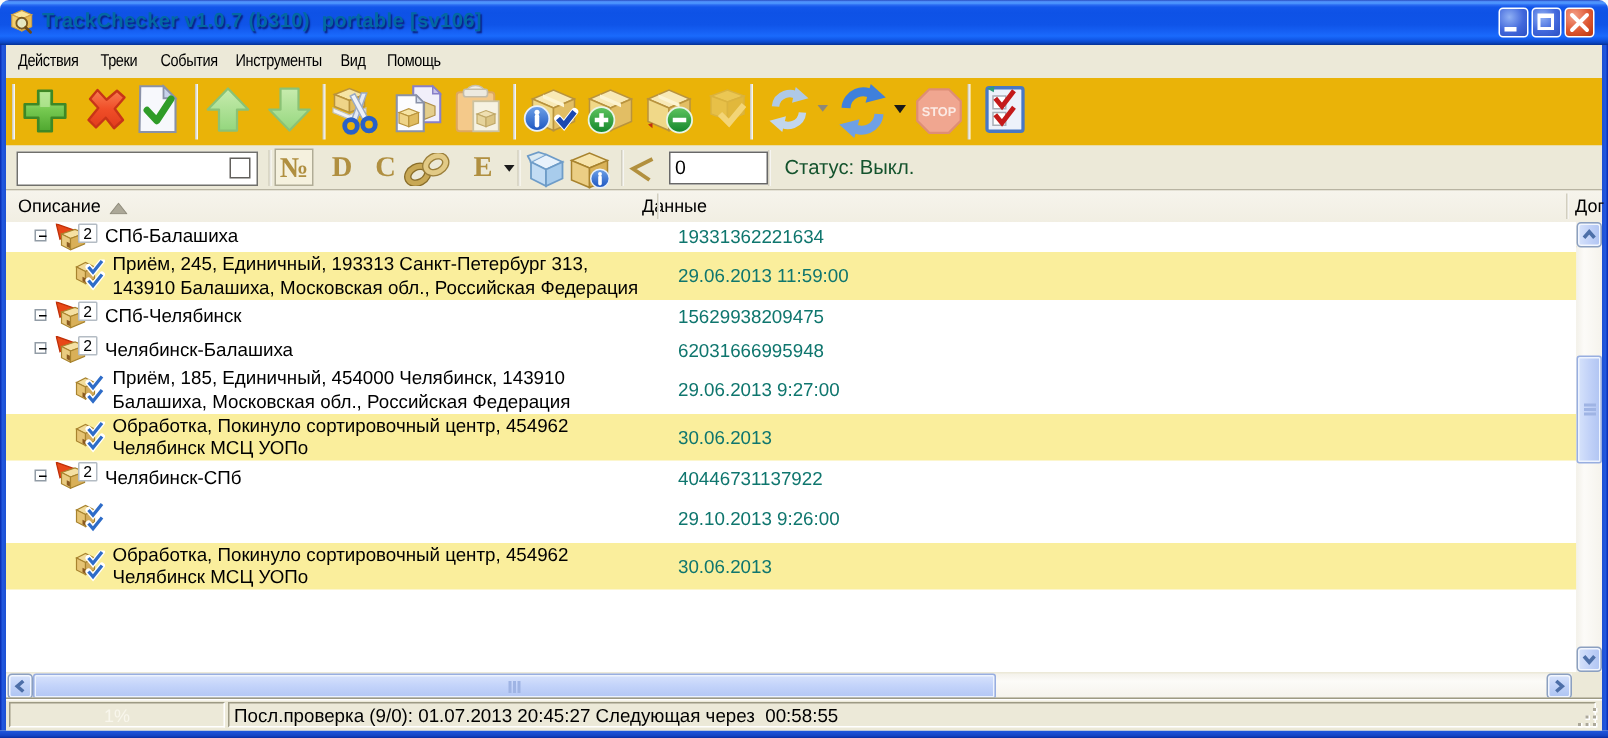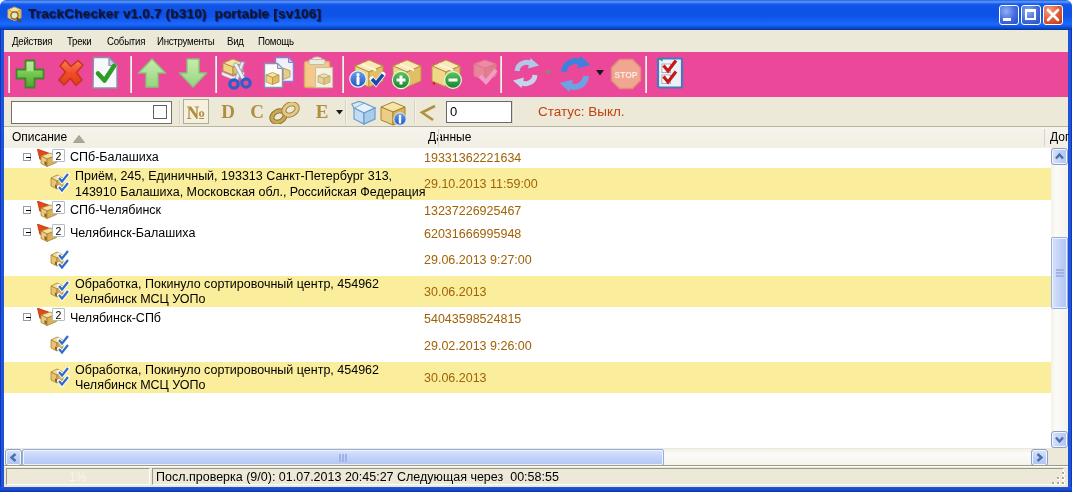--- a/index.html
+++ b/index.html
@@ -11,60 +11,60 @@
 #cornTL { left:0; top:0; width:8px; height:8px; background:#FCFCFA; }
 #cornTR { left:1064px; top:0; width:8px; height:8px; background:#FCFCFA; }
 #titlebar { left:0; top:0; width:1072px; height:30px; border-radius:6px 6px 0 0;
   background: linear-gradient(180deg,#2749BE 0%,#4B88F6 3%,#4F9AFF 7%,#2B6BF2 11%,#1256EA 16%,#0E52E6 28%,#0F54E8 55%,#1660F4 70%,#1A6AFC 80%,#1158E8 88%,#0B48C8 94%,#053093 100%);
 }
 #borderL { left:0; top:30px; width:4px; height:457px; background:linear-gradient(90deg,#0527AE,#2158DE 40%,#1D50D4); }
 #borderR { left:1068px; top:30px; width:4px; height:457px; background:linear-gradient(90deg,#1D50D4,#2158DE 60%,#0527AE); }
 #borderB { left:0; top:487px; width:1072px; height:5px; background:linear-gradient(180deg,#2158DE,#1443C4 70%,#0A2CA0); }
 
 #appicon { left:6px; top:6px; width:17px; height:17px; }
-#title { left:28px; top:6px; color:#0f172a; font-size:13.5px; font-weight:bold; letter-spacing:0.2px;
+#title { left:28px; top:6px; color:#0369a1; font-size:13.5px; font-weight:bold; letter-spacing:0.2px;
   text-shadow:1px 1px 1px #0A2080; }
 .capbtn { top:5px; width:20px; height:20px; border:1px solid #fff; border-radius:3px; }
 #btnmin { left:999px; background:radial-gradient(circle at 35% 30%,#8FB0F4,#4268DC 55%,#2E52C6 95%); }
 #btnmax { left:1021px; background:radial-gradient(circle at 35% 30%,#8FB0F4,#4268DC 55%,#2E52C6 95%); }
 #btnclose { left:1043px; background:radial-gradient(circle at 30% 25%,#F4A088,#DE5833 55%,#C23C14 90%); }
 
 
 #menubar { left:4px; top:30px; width:1064px; height:22px; background:#ECE9D8; font-size:11.5px; letter-spacing:-0.3px; color:#000; }
 .menuitem { position:absolute; top:5px; transform:scaleX(0.84); transform-origin:0 0; }
 
 
-#toolbar1 { left:4px; top:52px; width:1064px; height:45px; background:#ec4899; }
+#toolbar1 { left:4px; top:52px; width:1064px; height:45px; background:#eab308; }
 #toolbar2 { left:4px; top:97px; width:1064px; height:30px; background:#ECE9D8; border-bottom:1px solid #B8B4A2; }
 .tsep { position:absolute; width:2px; background:linear-gradient(90deg,#C9C5B2,#FFFFFF); }
 #toolbar1 .tsep { top:4px; height:37px; }
 #toolbar2 .tsep { top:3px; height:24px; }
 .ticon { position:absolute; }
 
 #searchbox { left:7px; top:4px; width:161px; height:23px; background:#fff; border:1px solid #70706C; }
 #searchsq { left:149px; top:8px; width:14px; height:14px; background:#fff; border:1px solid #62605C; }
 .goldbtn { position:absolute; top:2px; height:25px; color:#B08F40; font-family:"Liberation Serif",serif; font-weight:bold; font-size:19px; text-align:center; line-height:25px; }
 #btnNo { left:179px; width:26px; border:1px solid #B0AC96; background:#F5F1DE; }
 #btnD { left:212px; width:24px; }
 #btnC { left:241px; width:24px; }
 #btnE { left:306px; width:24px; }
 #numinput { left:442px; top:4px; width:66px; height:22px; background:#fff; border:1px solid #686868; font-size:13px; line-height:20px; padding-left:3px; color:#000; }
-#statlbl { left:534px; top:7px; font-size:13.5px; color:#c2410c;text-align:right; }
+#statlbl { left:519px; top:7px; font-size:13.5px; color:#14532d;text-align:right; }
 
 
 #tblheader { left:4px; top:127px; width:1064px; height:38px;
   background:linear-gradient(180deg,#F6F4EC,#F1EEE2 60%,#E8E4D3 88%,#E0DCC8);
   border-bottom:1px solid #B8B4A2; font-size:12px; color:#000; }
 .hdrsep { position:absolute; top:2px; height:17px; width:2px; background:linear-gradient(90deg,#C9C5B2,#FFFFFF); }
 #tblbody { left:4px; top:148px; width:1047px; height:300px; background:#fff; overflow:hidden; }
 .row { position:relative; width:100%; }
 .row.yellow { background:#FAEE9C; }
 .rtext { position:absolute; left:66px; top:50%; transform:translateY(-50%); font-size:12.5px; color:#000; line-height:15.2px; white-space:pre; }
 .row.child .rtext { left:71px; }
-.rdata { position:absolute; left:420px; top:50%; transform:translateY(-50%); font-size:12.5px; color:#a16207; }
+.rdata { position:absolute; left:448px; top:50%; transform:translateY(-50%); font-size:12.5px; color:#0f766e; }
 .expbox { position:absolute; left:19px; top:50%; margin-top:-5.5px; width:8px; height:8px; background:#fff; border:1px solid #929CA6; }
 .expbox:after { content:""; position:absolute; left:1.5px; top:3px; width:5px; height:1px; background:#000; }
 .rowicon { position:absolute; }
 
 
 #vscroll { left:1051px; top:148px; width:17px; height:300px; background:linear-gradient(90deg,#F3F1EA,#FCFBF8 30%,#F5F3EC); }
 #hscroll { left:4px; top:449px; width:1044px; height:17px; background:linear-gradient(180deg,#F3F1EA,#FCFBF8 30%,#F5F3EC); }
 #corner { left:1048px; top:449px; width:20px; height:17px; background:#ECE9D8; }
 .sbtn { position:absolute; width:17px; height:17px; border-radius:3px; border:1px solid #8CA0C0;
   background:linear-gradient(180deg,#D7E3FB,#C0D2F8 50%,#AEC4F2); box-shadow:inset 0 0 0 1px #F2F6FE; }
@@ -350,67 +350,68 @@
       </svg>
 <div style="position:absolute;left:48px;top:1px;width:13px;height:13px;background:#fff;border:1px solid #B4BCC4;border-radius:1px;font-size:10.5px;text-align:center;line-height:12px;color:#000">2</div>
 <div class="rtext">СПб-Балашиха</div>
 <div class="rdata">19331362221634</div>
 </div>
 <div class="row child yellow" style="height:32px">
 <svg class="rowicon" style="left:46px;top:5px" width="20" height="21" viewBox="0 0 20 21">
         <use href="#sym-cbox"></use>
       </svg>
 <div class="rtext">Приём, 245, Единичный, 193313 Санкт-Петербург 313,<br>143910 Балашиха, Московская обл., Российская Федерация</div>
-<div class="rdata">29.10.2013 11:59:00</div>
+<div class="rdata">29.06.2013 11:59:00</div>
 </div>
 <div class="row group" style="height:22.2px">
 <div class="expbox"></div>
 <svg class="rowicon" style="left:33px;top:1px" width="20" height="18" viewBox="0 0 20 18">
         <use href="#sym-gbox"></use>
       </svg>
 <div style="position:absolute;left:48px;top:1px;width:13px;height:13px;background:#fff;border:1px solid #B4BCC4;border-radius:1px;font-size:10.5px;text-align:center;line-height:12px;color:#000">2</div>
 <div class="rtext">СПб-Челябинск</div>
-<div class="rdata">13237226925467</div>
+<div class="rdata">15629938209475</div>
 </div>
 <div class="row group" style="height:22.3px">
 <div class="expbox"></div>
 <svg class="rowicon" style="left:33px;top:1px" width="20" height="18" viewBox="0 0 20 18">
         <use href="#sym-gbox"></use>
       </svg>
 <div style="position:absolute;left:48px;top:1px;width:13px;height:13px;background:#fff;border:1px solid #B4BCC4;border-radius:1px;font-size:10.5px;text-align:center;line-height:12px;color:#000">2</div>
 <div class="rtext">Челябинск-Балашиха</div>
 <div class="rdata">62031666995948</div>
 </div>
 <div class="row child" style="height:31.0px">
 <svg class="rowicon" style="left:46px;top:5px" width="20" height="21" viewBox="0 0 20 21">
         <use href="#sym-cbox"></use>
       </svg>
+<div class="rtext">Приём, 185, Единичный, 454000 Челябинск, 143910<br>Балашиха, Московская обл., Российская Федерация</div>
 <div class="rdata">29.06.2013 9:27:00</div>
 </div>
 <div class="row child yellow" style="height:31.6px">
 <svg class="rowicon" style="left:46px;top:5px" width="20" height="21" viewBox="0 0 20 21">
         <use href="#sym-cbox"></use>
       </svg>
 <div class="rtext">Обработка, Покинуло сортировочный центр, 454962<br>Челябинск МСЦ УОПо</div>
 <div class="rdata">30.06.2013</div>
 </div>
 <div class="row group" style="height:22.4px">
 <div class="expbox"></div>
 <svg class="rowicon" style="left:33px;top:1px" width="20" height="18" viewBox="0 0 20 18">
         <use href="#sym-gbox"></use>
       </svg>
 <div style="position:absolute;left:48px;top:1px;width:13px;height:13px;background:#fff;border:1px solid #B4BCC4;border-radius:1px;font-size:10.5px;text-align:center;line-height:12px;color:#000">2</div>
 <div class="rtext">Челябинск-СПб</div>
-<div class="rdata">54043598524815</div>
+<div class="rdata">40446731137922</div>
 </div>
 <div class="row child" style="height:32.0px">
 <svg class="rowicon" style="left:46px;top:5px" width="20" height="21" viewBox="0 0 20 21">
         <use href="#sym-cbox"></use>
       </svg>
-<div class="rdata">29.02.2013 9:26:00</div>
+<div class="rdata">29.10.2013 9:26:00</div>
 </div>
 <div class="row child yellow" style="height:31.6px">
 <svg class="rowicon" style="left:46px;top:5px" width="20" height="21" viewBox="0 0 20 21">
         <use href="#sym-cbox"></use>
       </svg>
 <div class="rtext">Обработка, Покинуло сортировочный центр, 454962<br>Челябинск МСЦ УОПо</div>
 <div class="rdata">30.06.2013</div>
 </div>
 </div>
 

